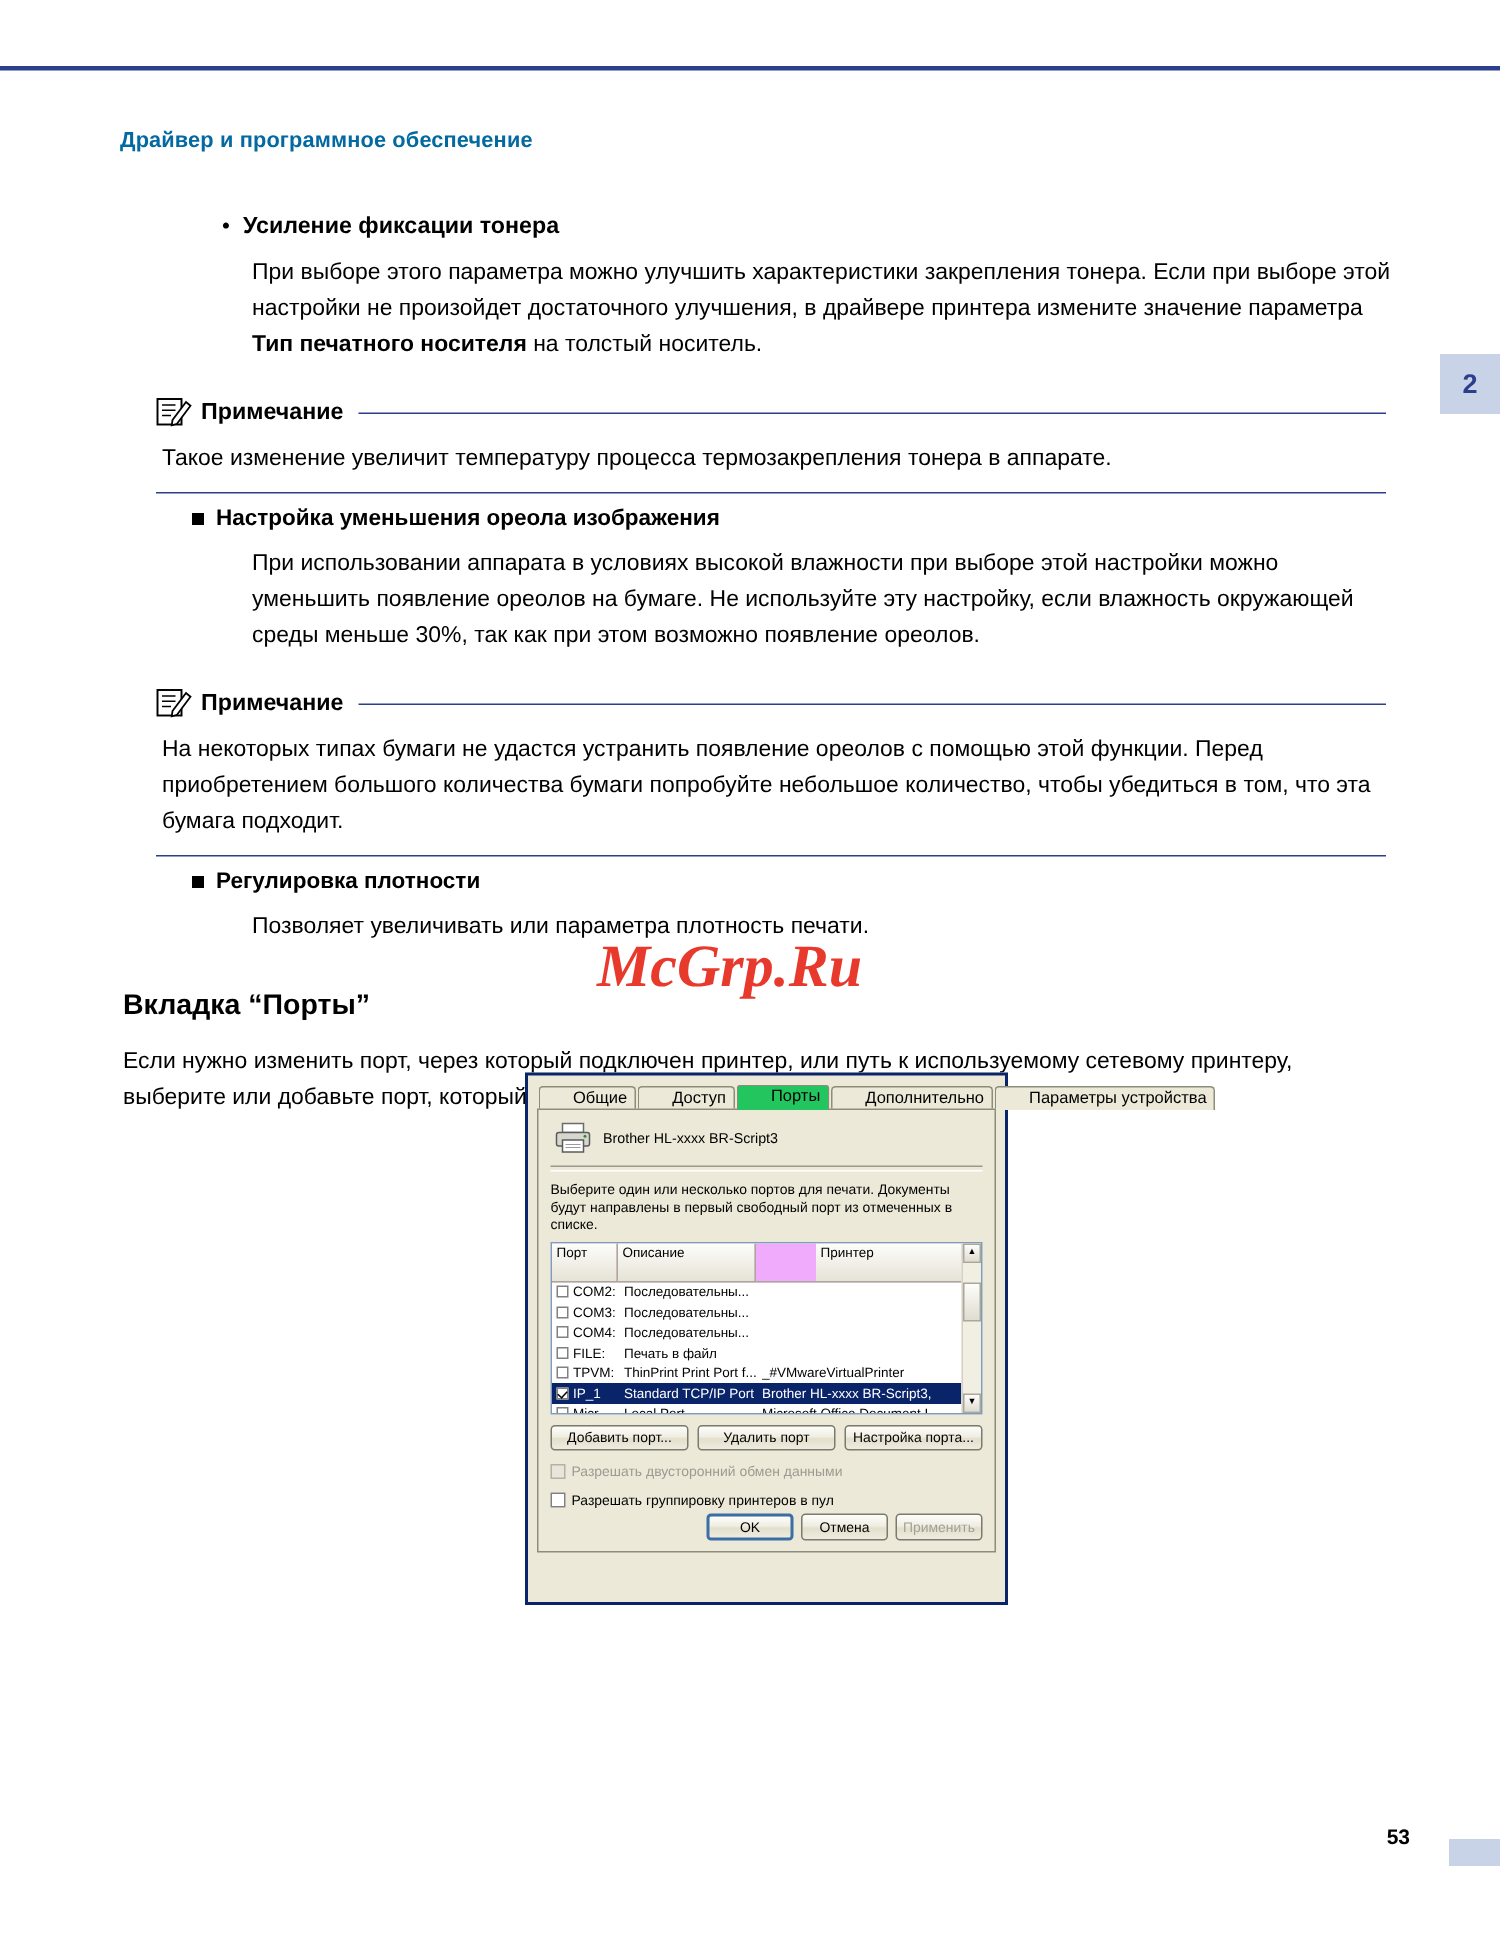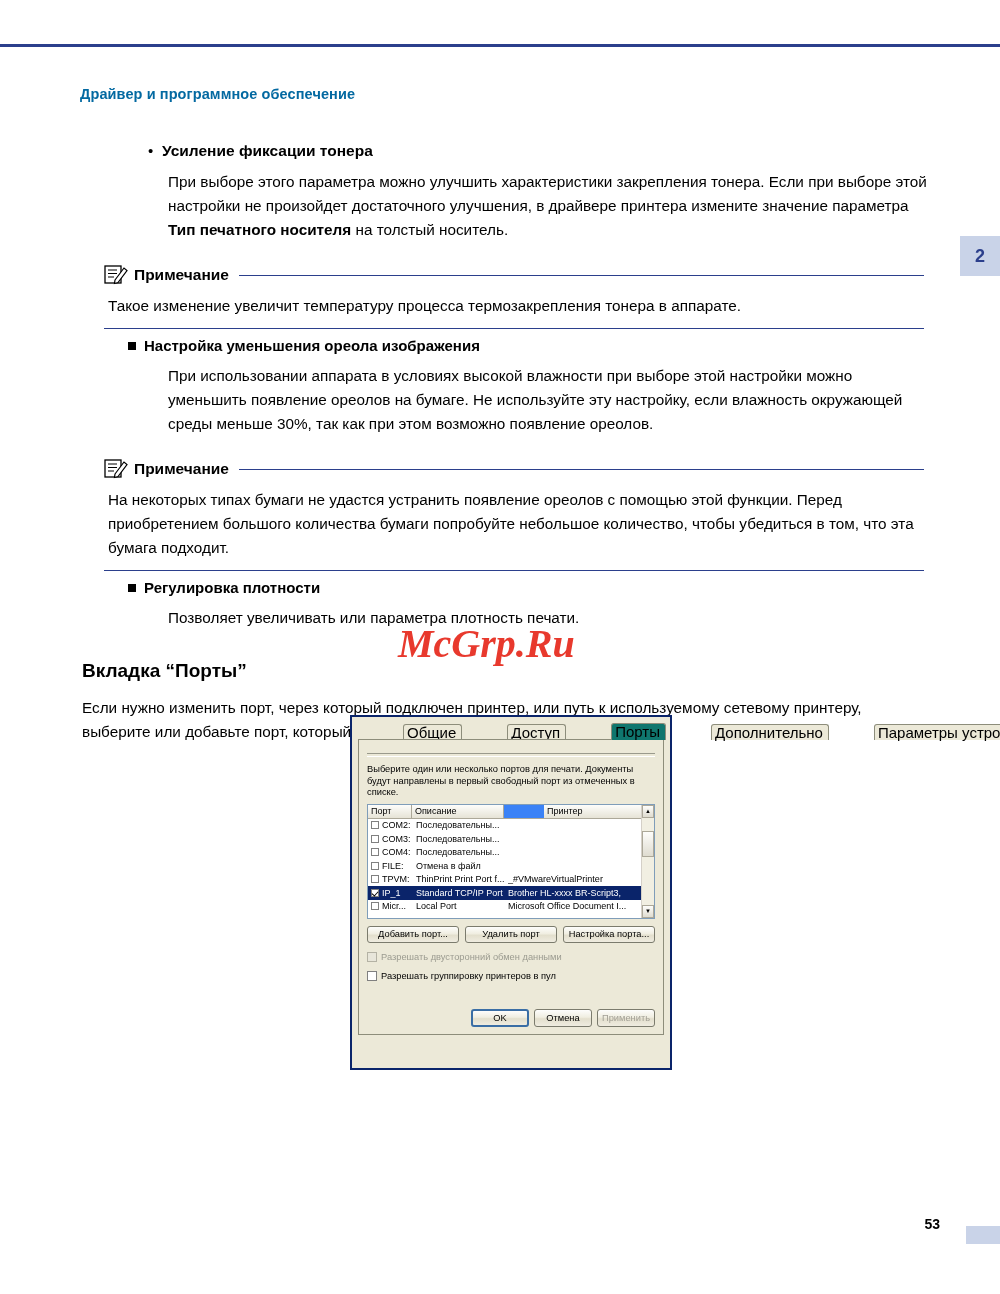--- a/index.html
+++ b/index.html
@@ -260,30 +260,29 @@
     display: flex;
     align-items: flex-end;
     height: 18px;
     margin-left: 1px;
   }
   .tab {
     background: #ece9d8;
     border: 1px solid #8d8d7b;
     border-bottom: none;
     border-radius: 3px 3px 0 0;
-    padding: 2px 5px 2px 3px;
-    font-size: 15px;
+    padding: 2px 5px 2px 22px;
+    font-size: 11px;
     margin-right: 1px;
     line-height: 11px;
     box-sizing: border-box;
     white-space: nowrap;
-    margin-left: 44px;
   }
   .tab.active {
-    background: #0f766e;
+    background: #22c55e;
     font-weight: normal;
     padding-bottom: 3px;
     position: relative;
     z-index: 2;
     border-color: #8d8d7b;
   }
   .tabpanel {
     border: 1px solid #8d8d7b;
     background: #ece9d8;
     margin-top: -1px;
@@ -325,22 +324,22 @@
     display: flex;
     box-sizing: border-box;
     position: relative;
   }
   .lv-main {
     flex: 1 1 auto;
     overflow: hidden;
   }
   .lv-header {
     display: flex;
-    height: 14px;
-    background: #3b82f6;
+    height: 26px;
+    background: #f0abfc;
     border-bottom: 1px solid #aca899;
     box-sizing: border-box;
   }
   .lv-hcell {
     font-size: 9px;
     padding: 1px 3px;
     border-right: 1px solid #aca899;
     box-sizing: border-box;
     background: linear-gradient(to bottom, #fdfdfb, #e6e3d6);
     white-space: nowrap;
@@ -556,20 +555,31 @@
       <div class="tabstrip">
         <span class="tab">Общие</span>
         <span class="tab">Доступ</span>
         <span class="tab active">Порты</span>
         <span class="tab">Дополнительно</span>
         <span class="tab">Параметры устройства</span>
       </div>
 
       <div class="tabpanel">
 
+        <div class="printer-row">
+          <svg class="printer-icon" viewBox="0 0 26 24">
+            <rect x="6" y="2" width="14" height="6" fill="#ffffff" stroke="#6b6b6b" stroke-width="1"></rect>
+            <rect x="2" y="8" width="22" height="9" rx="1.5" fill="#d7d7cf" stroke="#5b5b5b" stroke-width="1"></rect>
+            <rect x="6" y="13" width="14" height="8" fill="#ffffff" stroke="#5b5b5b" stroke-width="1"></rect>
+            <line x1="8" y1="16" x2="18" y2="16" stroke="#9a9a9a" stroke-width="0.8"></line>
+            <line x1="8" y1="18" x2="18" y2="18" stroke="#9a9a9a" stroke-width="0.8"></line>
+            <circle cx="21" cy="10.5" r="1" fill="#2a8f2a"></circle>
+          </svg>
+          <span class="printer-name">Brother HL-xxxx BR-Script3</span>
+        </div>
 
         <div class="hr-groove"></div>
 
         <div class="instr">Выберите один или несколько портов для печати. Документы будут направлены в первый свободный порт из отмеченных в списке.</div>
 
         <div class="listview">
           <div class="lv-main">
             <div class="lv-header">
               <span class="lv-hcell c-port">Порт</span>
               <span class="lv-hcell c-desc">Описание</span>
@@ -590,21 +600,21 @@
             </div>
             <div class="lv-row">
               <span class="cb"></span>
               <span class="cell port">COM4:</span>
               <span class="cell desc">Последовательны...</span>
               <span class="cell prn"></span>
             </div>
             <div class="lv-row">
               <span class="cb"></span>
               <span class="cell port">FILE:</span>
-              <span class="cell desc">Отмена в файл</span>
+              <span class="cell desc">Печать в файл</span>
               <span class="cell prn"></span>
             </div>
             <div class="lv-row">
               <span class="cb"></span>
               <span class="cell port">TPVM:</span>
               <span class="cell desc">ThinPrint Print Port f...</span>
               <span class="cell prn">_#VMwareVirtualPrinter</span>
             </div>
             <div class="lv-row sel">
               <span class="cb checked"></span>

